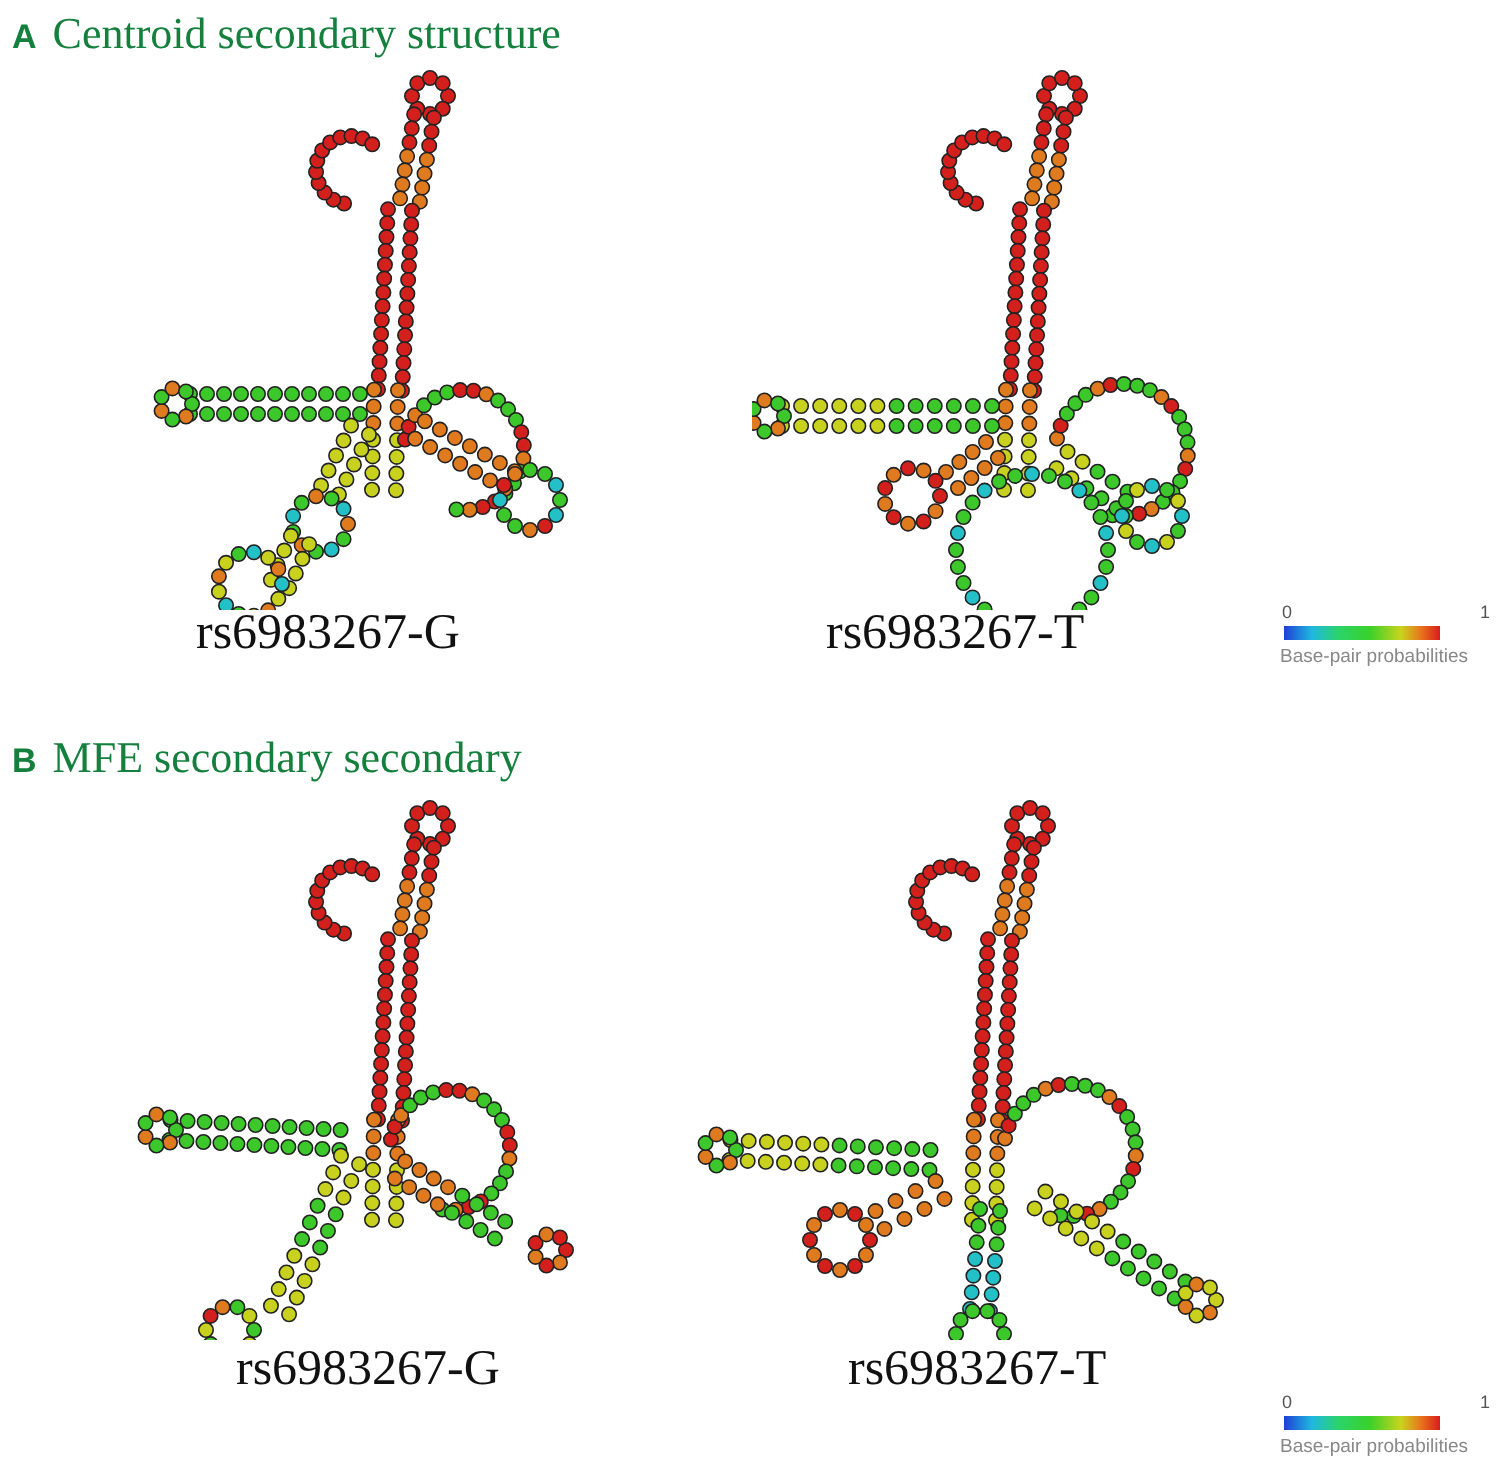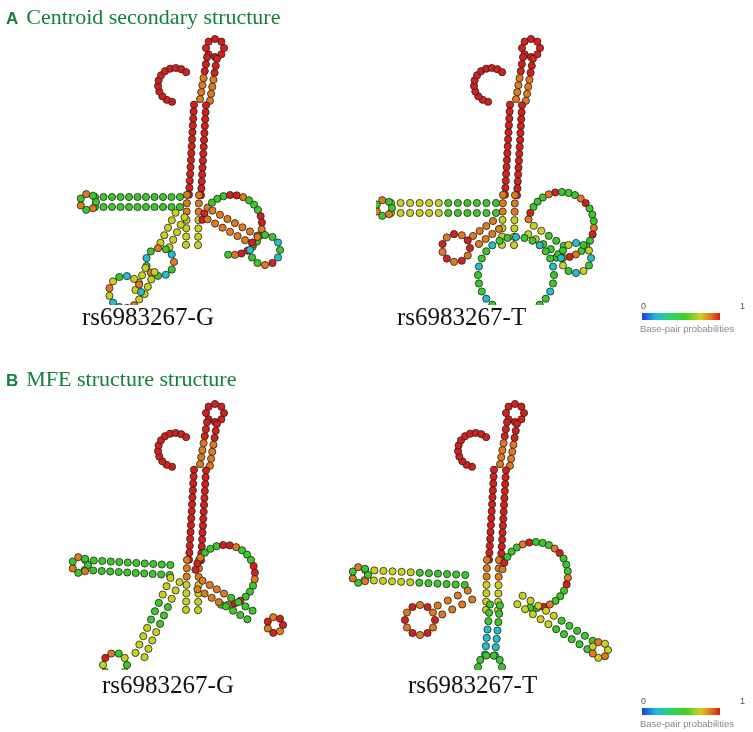--- a/index.html
+++ b/index.html
@@ -1,36 +1,36 @@
 <!DOCTYPE html>
 <html><head>
 <meta charset="utf-8">
 <style>
   html, body { margin:0; padding:0; background:#ffffff; }
   body { width:753px; height:732px; position:relative; overflow:hidden; font-family:"Liberation Serif", serif; }
   .panel-title { position:absolute; left:6px; font-size:22px; color:#15803d; white-space:nowrap; }
   .panel-letter { font-family:"Liberation Sans", sans-serif; font-weight:bold; font-size:17px; margin-right:8px; }
-  .variant-label { position:absolute; font-family:"Liberation Serif", serif; font-size:25px; color:#111; white-space:nowrap; }
+  .variant-label { position:absolute; font-family:"Liberation Serif", serif; font-size:25px; color:#111; white-space:nowrap;margin-left:16px; }
   .structure { position:absolute; }
   .colorbar { position:absolute; width:115px; }
   .cb-ticks { position:relative; height:10px; font-family:"Liberation Sans", sans-serif; font-size:9px; color:#555; }
   .cb-tick-min { position:absolute; left:1px; top:-2px; }
   .cb-tick-max { position:absolute; right:10px; top:-2px; }
   .cb-bar { margin-left:2px; width:78px; height:7px; background:linear-gradient(to right,#1f3fd6,#20b8e0 18%,#2bd46a 35%,#3ad12a 55%,#c9d41e 75%,#e8731c 88%,#d81c1c); }
   .cb-label { font-family:"Liberation Sans", sans-serif; font-size:9.5px; color:#888; margin-top:3px; white-space:nowrap; }
 </style>
 </head>
 <body>
 
 <div class="panel-title" style="top:4px;">
   <span class="panel-letter">A</span><span>Centroid secondary structure</span>
 </div>
 
 <div class="panel-title" style="top:366px;">
-  <span class="panel-letter">B</span><span>MFE structure structure</span>
+  <span class="panel-letter">B</span><span>MFE secondary secondary</span>
 </div>
 
 <svg class="structure" style="left:0;top:30px;" width="376" height="275" id="sAG">
     <circle cx="224" cy="18" r="3.6" fill="#d4201c" stroke="#222" stroke-width="0.8"></circle>
     <circle cx="221.36396103067892" cy="24.36396103067893" r="3.6" fill="#d4201c" stroke="#222" stroke-width="0.8"></circle>
     <circle cx="215" cy="27" r="3.6" fill="#d4201c" stroke="#222" stroke-width="0.8"></circle>
     <circle cx="208.63603896932108" cy="24.36396103067893" r="3.6" fill="#d4201c" stroke="#222" stroke-width="0.8"></circle>
     <circle cx="206" cy="18" r="3.6" fill="#d4201c" stroke="#222" stroke-width="0.8"></circle>
     <circle cx="208.63603896932108" cy="11.636038969321072" r="3.6" fill="#d4201c" stroke="#222" stroke-width="0.8"></circle>
     <circle cx="215" cy="9" r="3.6" fill="#d4201c" stroke="#222" stroke-width="0.8"></circle>

